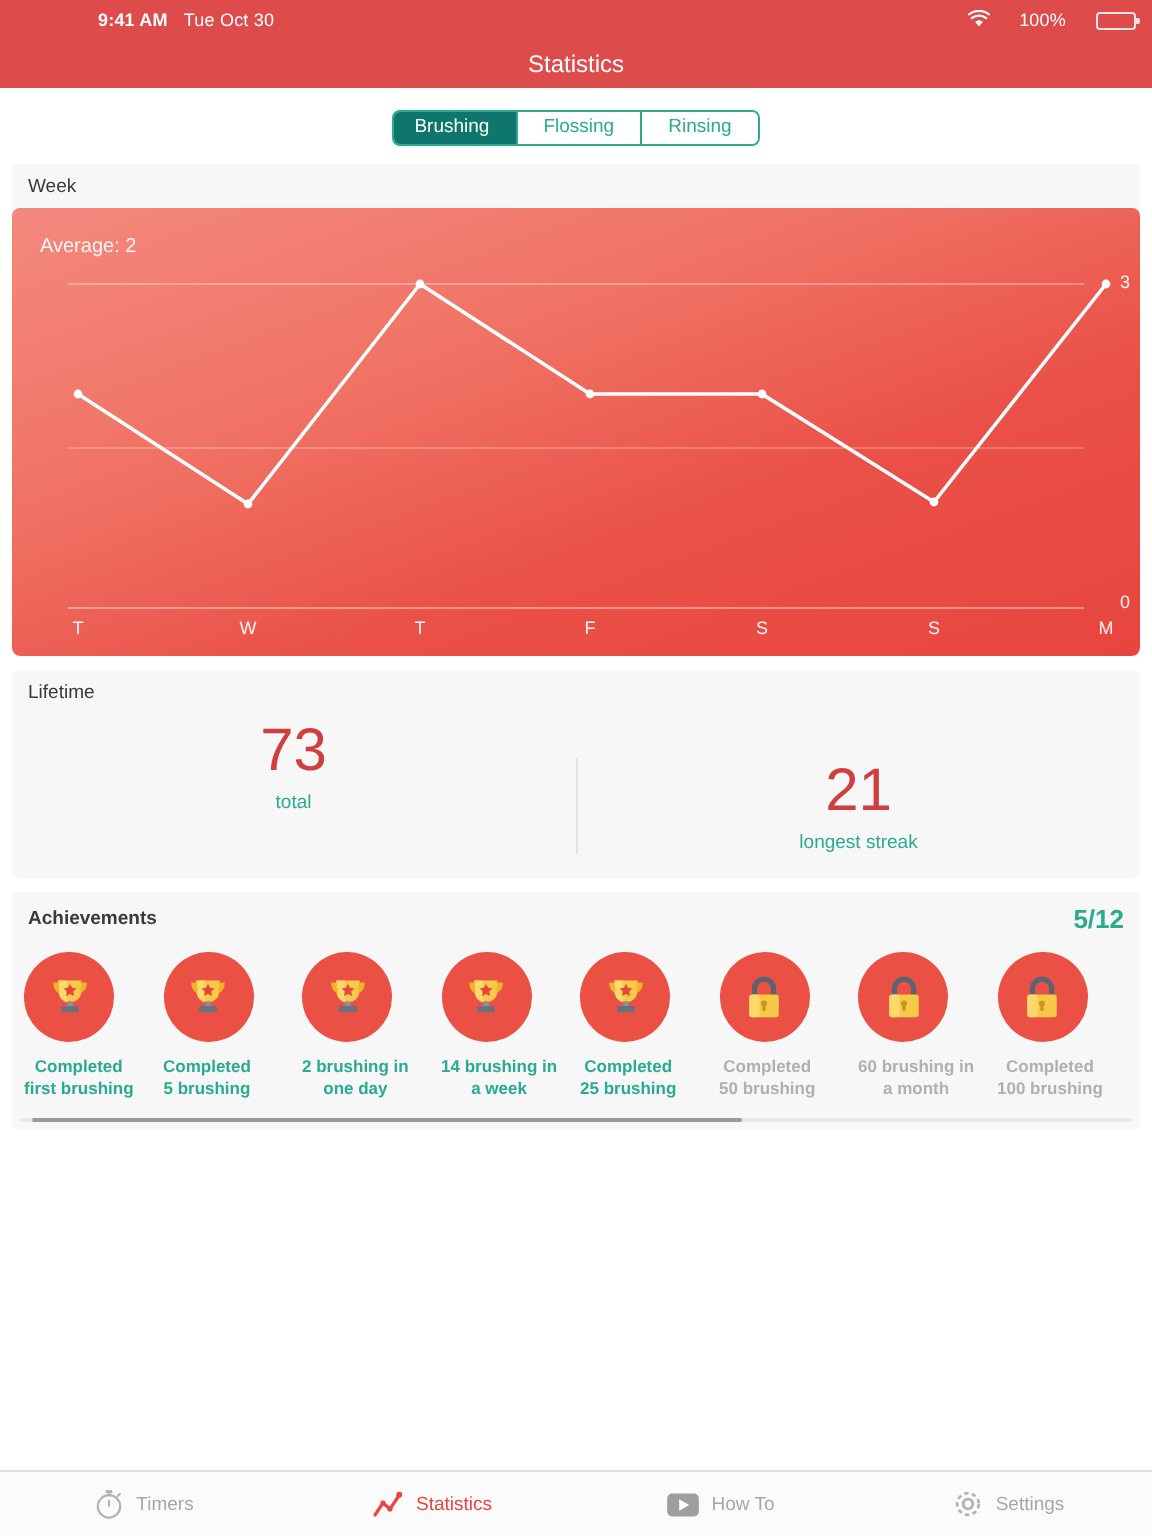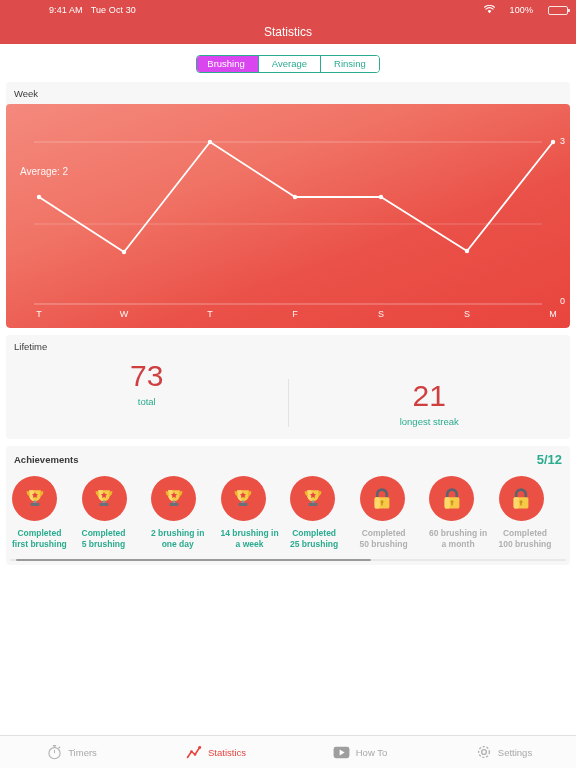--- a/index.html
+++ b/index.html
@@ -12,21 +12,21 @@
   }
   .app { position: relative; width: 576px; height: 768px; display: flex; flex-direction: column; }
 
   
   .statusbar {
     height: 20px; background: #dd4b4b; color: #ffffff;
     display: flex; align-items: center; padding: 0 8px;
     font-size: 9px; letter-spacing: .1px; flex: 0 0 auto;
   }
   .sb-left { display: flex; align-items: center; gap: 8px; }
-  .sb-time { font-weight: 400; padding-left: 41px; }
+  .sb-time { font-weight: 700; padding-left: 41px; }
   .sb-date { font-weight: 400; }
   .sb-spacer { flex: 1 1 auto; }
   .sb-right { display: flex; align-items: center; gap: 15px; }
   .wifi-ico { display: block; }
   .sb-batt-txt { font-weight: 400; font-size: 9px; }
   .batt {
     width: 20px; height: 9px; border: 1px solid rgba(255,255,255,.85);
     border-radius: 2px; position: relative; padding: 1px;
   }
   .batt::after {
@@ -50,42 +50,42 @@
   .segmented {
     display: flex; border: 1px solid #2aab8f; border-radius: 4px; overflow: hidden;
     height: 18px;
   }
   .seg {
     font-size: 9.5px; padding: 0 13px; display: flex; align-items: center;
     color: #2aab8f; background: #ffffff; border-right: 1px solid #2aab8f;
     line-height: 1; white-space: nowrap;
   }
   .seg:last-child { border-right: none; }
-  .seg.active { background: #d946ef; color: #ffffff; padding-left: 10px; }
+  .seg.active { background: #0f766e; color: #ffffff; padding-left: 10px; }
 
   
   .content { flex: 1 1 auto; padding: 0 6px; background: #ffffff; }
 
   .card { background: #f7f7f7; border-radius: 4px; overflow: hidden; }
   .card-title {
     font-size: 9.5px; color: #3a3a3a; padding: 6px 8px 5px 8px; background: #f7f7f7;
     display: flex; align-items: center; justify-content: space-between;
   }
   .count-badge { font-size: 13px; color: #2aab8f; }
 
   
   .chart-card { margin-top: 6px; }
   .chart {
     position: relative; height: 224px; border-radius: 4px;
     background: linear-gradient(160deg, #f4897d 0%, #f07365 35%, #ea5148 65%, #e8453e 100%);
     overflow: hidden;
   }
   .chart-avg {
     position: absolute; left: 14px; top: 14px;
-    font-size: 10px; color: rgba(255,255,255,.92); margin-top: 48px;
+    font-size: 10px; color: rgba(255,255,255,.92);
   }
   .chart-svg { position: absolute; inset: 0; width: 100%; height: 100%; }
   .axis-lbl {
     position: absolute; font-size: 9px; color: rgba(255,255,255,.95);
     transform: translateX(-50%);
   }
   .ylbl { position: absolute; right: 5px; font-size: 9px; color: rgba(255,255,255,.95); }
 
   
   .lifetime-card { margin-top: 7px; }
@@ -157,21 +157,21 @@
     </div>
   </div>
 
   <div class="navbar">
     <span>Statistics</span>
   </div>
 
   <div class="seg-wrap">
     <div class="segmented">
       <div class="seg active">Brushing</div>
-      <div class="seg">Average</div>
+      <div class="seg">Flossing</div>
       <div class="seg">Rinsing</div>
     </div>
   </div>
 
   <div class="content">
 
     <div class="card chart-card">
       <div class="card-title">
         <span>Week</span>
       </div>

